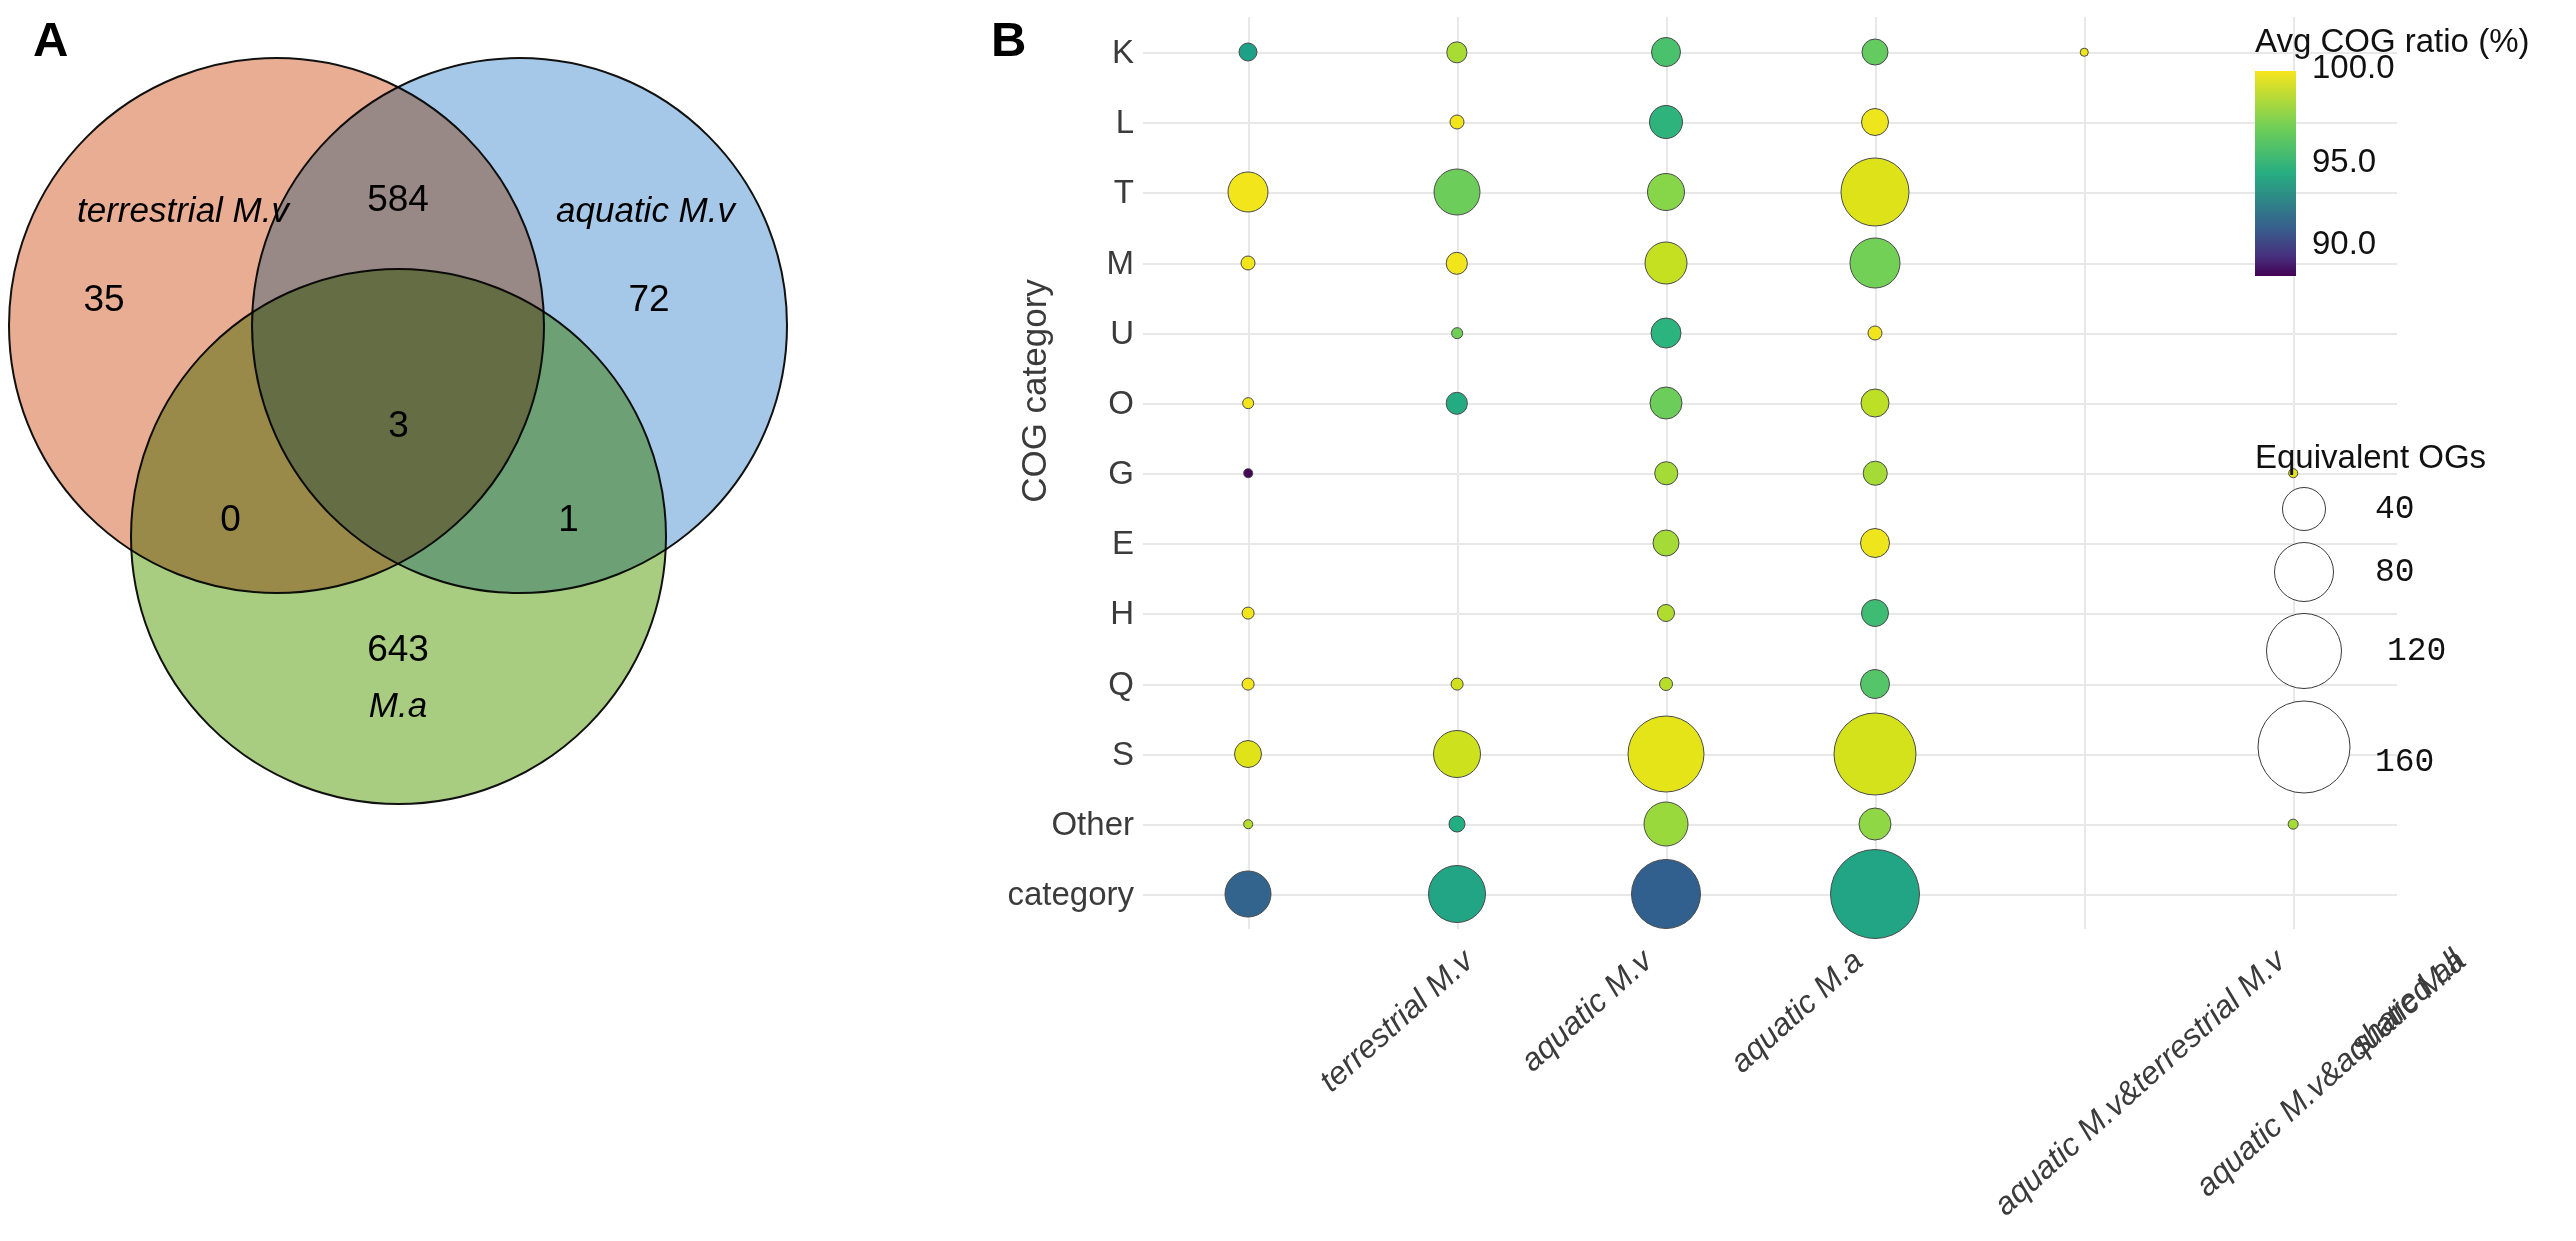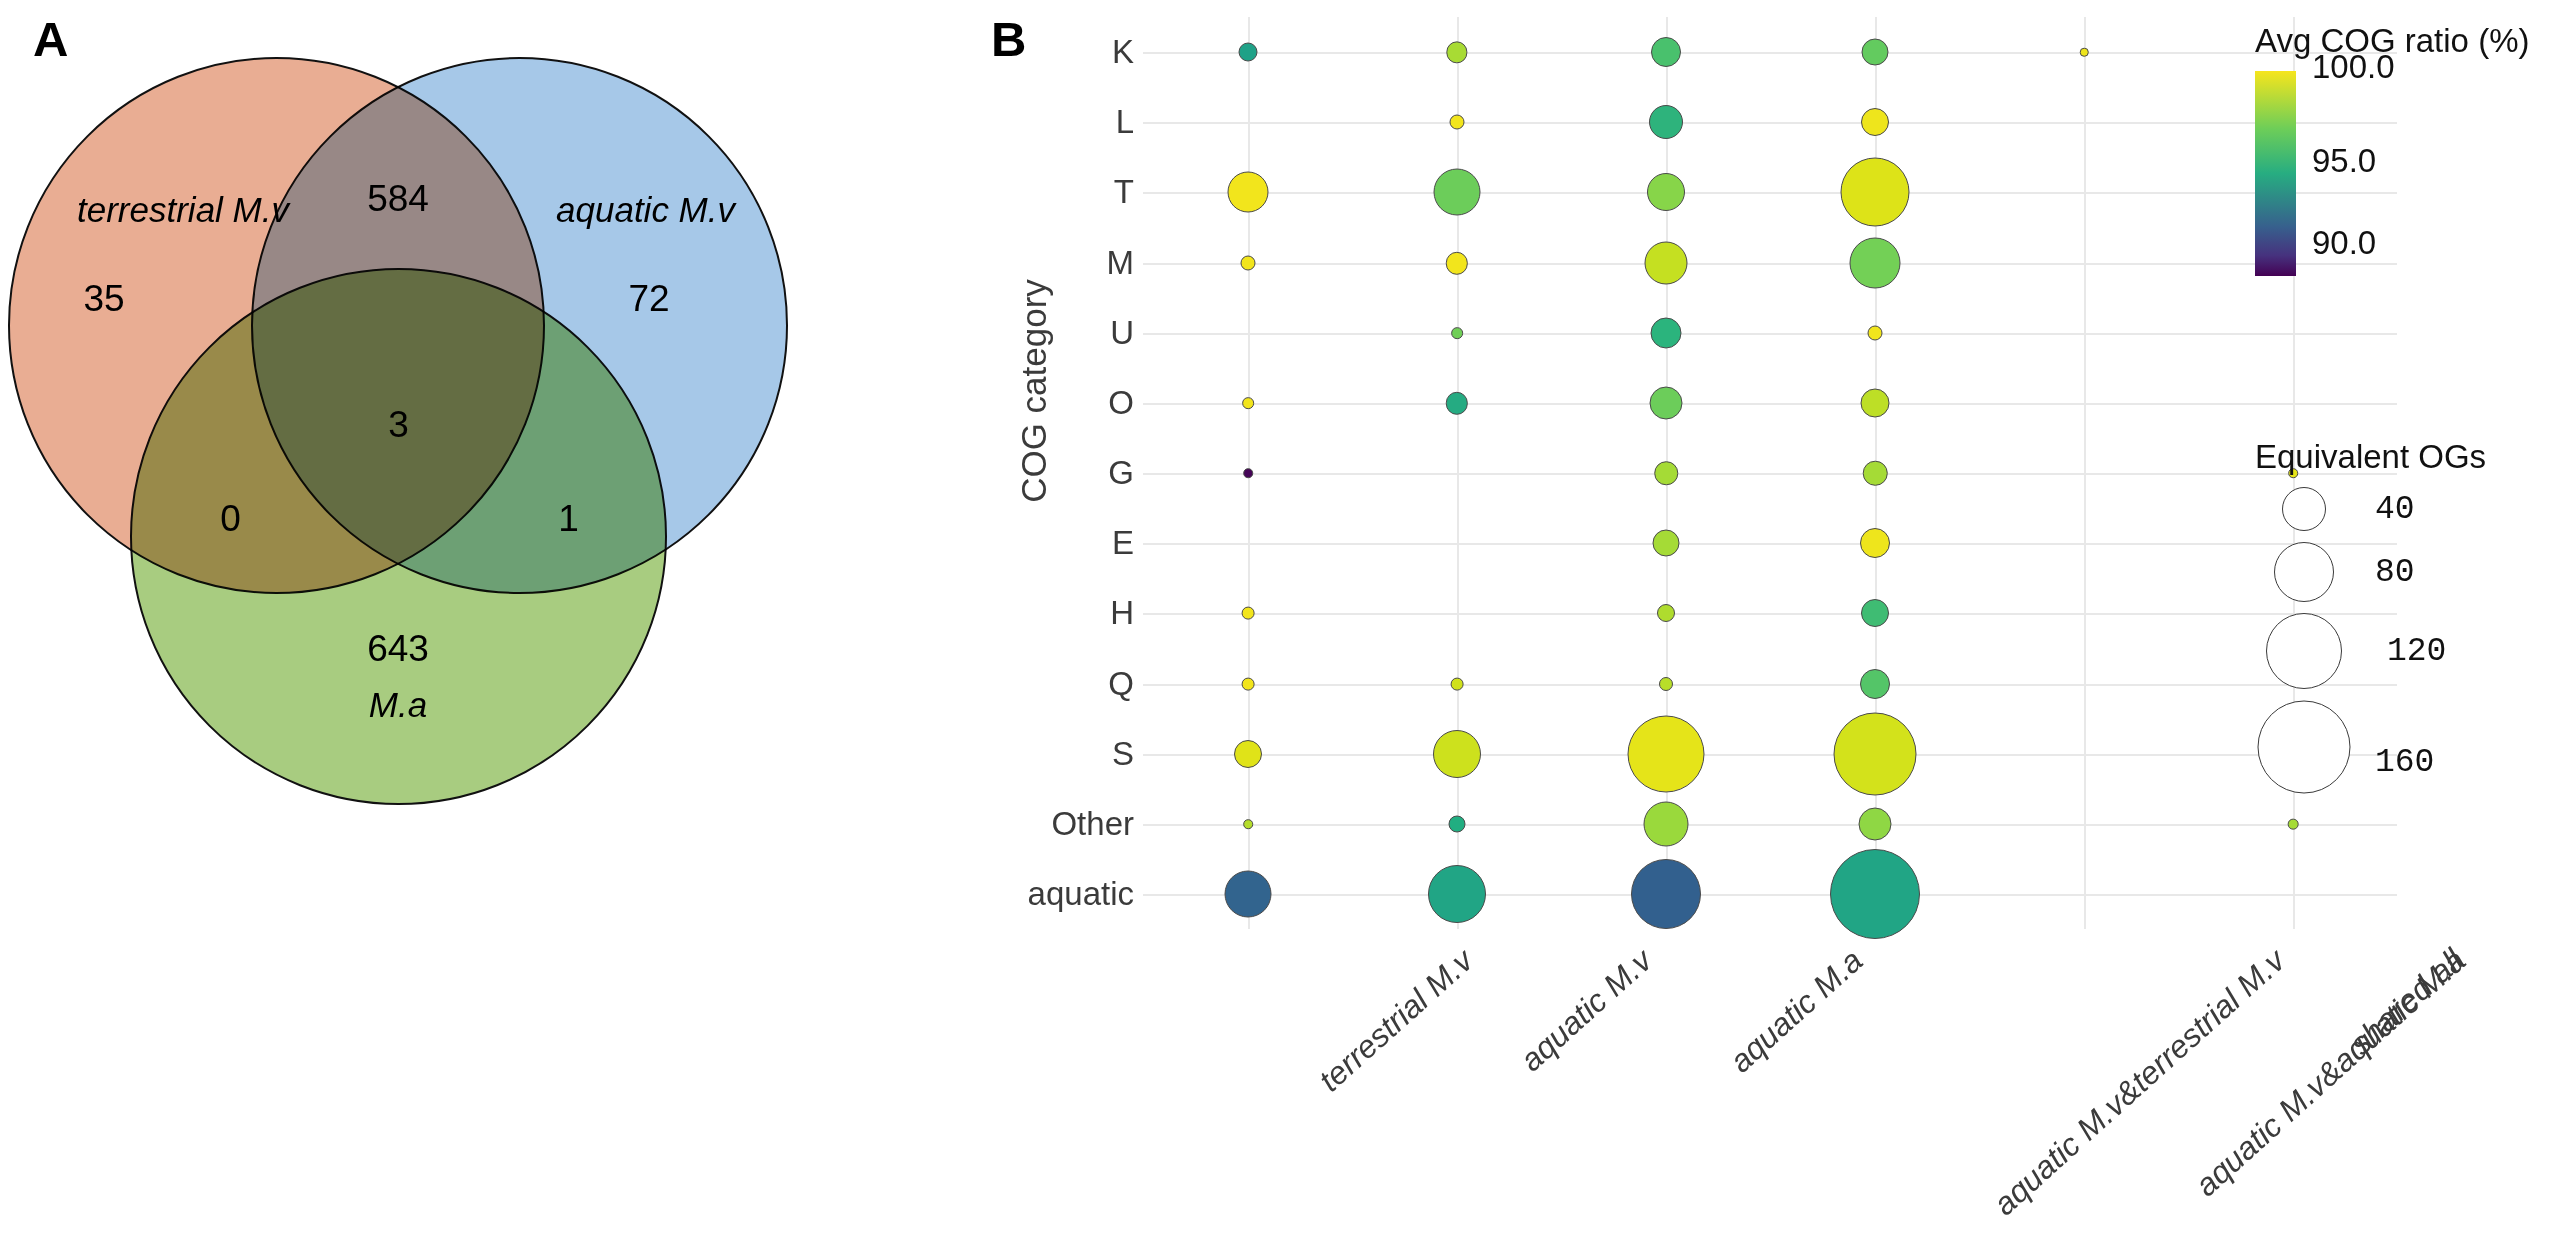--- a/index.html
+++ b/index.html
@@ -83,21 +83,21 @@
         <div class="ytick" style="top: 175px;">T</div>
         <div class="ytick" style="top: 246px;">M</div>
         <div class="ytick" style="top: 316px;">U</div>
         <div class="ytick" style="top: 386px;">O</div>
         <div class="ytick" style="top: 456px;">G</div>
         <div class="ytick" style="top: 526px;">E</div>
         <div class="ytick" style="top: 596px;">H</div>
         <div class="ytick" style="top: 667px;">Q</div>
         <div class="ytick" style="top: 737px;">S</div>
         <div class="ytick" style="top: 807px;">Other</div>
-        <div class="ytick" style="top: 877px;">aquatic</div>
+        <div class="ytick" style="top: 877px;">category</div>
       </div>
     <div id="plotarea">
         <div class="gl gl-h" style="top: 35px;"></div>
         <div class="gl gl-h" style="top: 105px;"></div>
         <div class="gl gl-h" style="top: 175px;"></div>
         <div class="gl gl-h" style="top: 246px;"></div>
         <div class="gl gl-h" style="top: 316px;"></div>
         <div class="gl gl-h" style="top: 386px;"></div>
         <div class="gl gl-h" style="top: 456px;"></div>
         <div class="gl gl-h" style="top: 526px;"></div>

